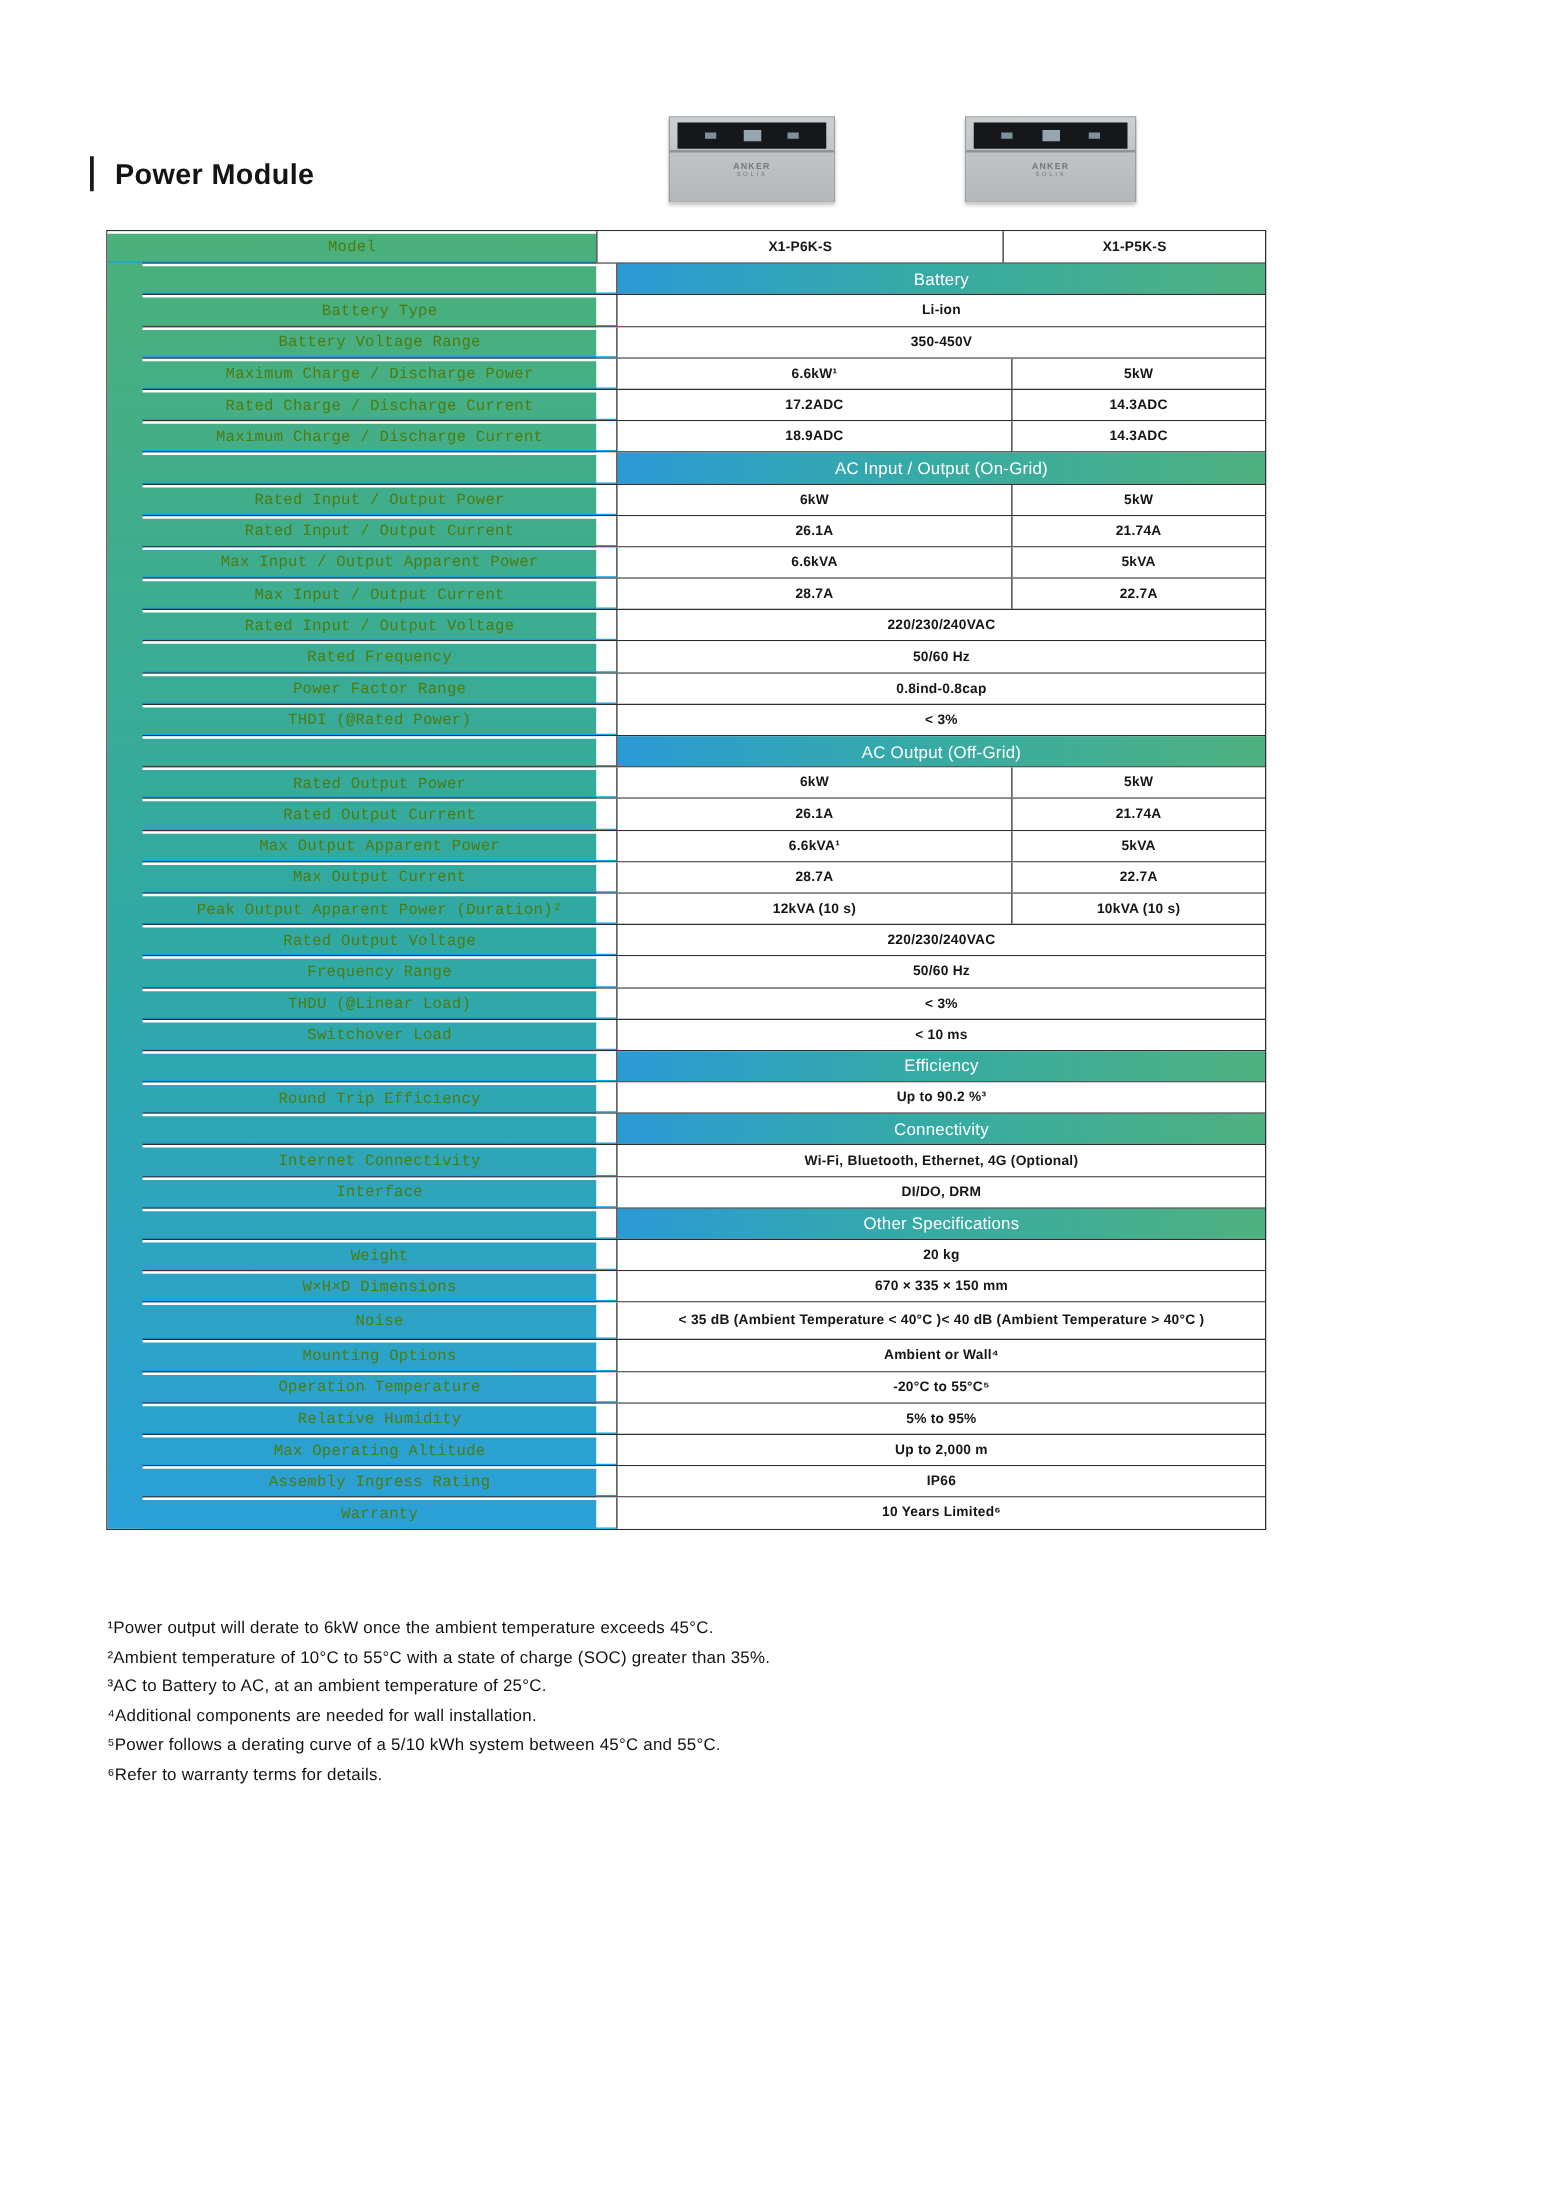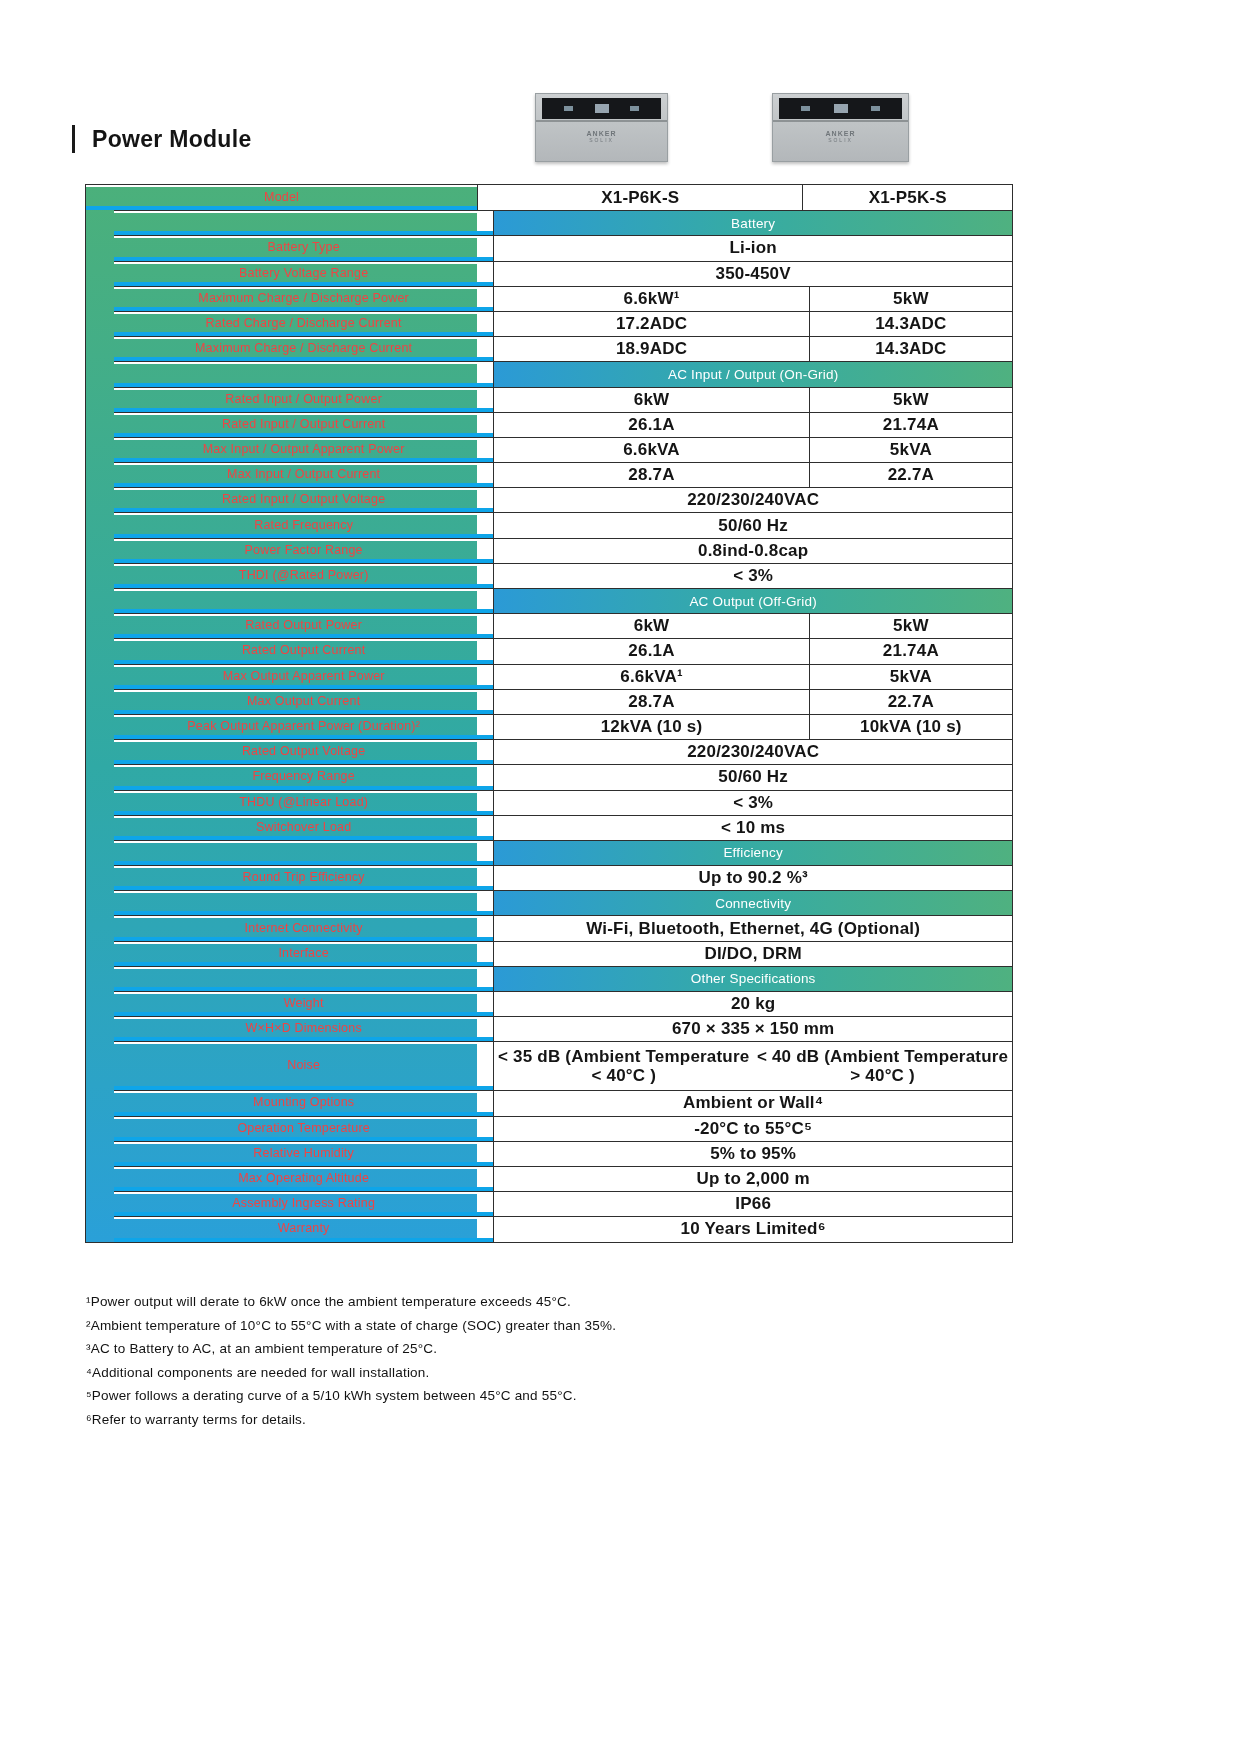--- a/index.html
+++ b/index.html
@@ -26,26 +26,26 @@
   .module .logo .l1{font-size:7px;font-weight:700;letter-spacing:1px;}
   .module .logo .l2{font-size:5px;letter-spacing:2px;}
   
   .spec-table{position:absolute;left:85px;top:184px;width:928px;
     border:1px solid var(--border,#2e2e2e);box-sizing:border-box;}
   .spec-table::before{content:"";position:absolute;left:0;top:0;bottom:0;width:42.24%;
     background:linear-gradient(180deg,var(--label-top,#4bb07b) 0%,var(--label-mid,#30a9a5) 55%,var(--label-bottom,#2aa0d8) 100%);}
   .row{display:flex;align-items:stretch;position:relative;min-height:25.2px;box-sizing:border-box;}
   .row + .row{border-top:1px solid var(--border,#2e2e2e);margin-left:28px;}
   .lcell{width:42.24%;flex:none;box-sizing:border-box;
-    border-top:2px solid #fff;border-bottom:4px solid #0ea5e9;
+    border-top:2px solid #fff;border-bottom:1px solid #0ea5e9;
     display:flex;align-items:center;justify-content:center;text-align:center;
-    color:#ef4444;font-size:12.5px;letter-spacing:.2px;}
+    color:#4d7c0f;font-size:12.5px;letter-spacing:.2px;font-family:Liberation Mono, monospace;}
   .vcell{background:#fff;box-sizing:border-box;border-left:1px solid var(--border,#2e2e2e);
     display:flex;align-items:center;justify-content:center;text-align:center;
-    color:#151515;font-size:17px;font-weight:700;letter-spacing:.2px;}
+    color:#151515;font-size:11px;font-weight:700;letter-spacing:.2px;}
   .v1{width:35.13%;flex:none;}
   .v2{flex:1;}
   .span{flex:1;}
   .multi{flex-direction:row;line-height:19px;padding:5px 0;}
   .band{flex:1;box-sizing:border-box;border-left:1px solid var(--border,#2e2e2e);
     background:linear-gradient(90deg,var(--section-left,#2b9ad6) 0%,var(--section-mid,#36aba4) 48%,var(--section-right,#4fb180) 100%);
     color:#fff;display:flex;align-items:center;justify-content:center;
     font-size:13.5px;letter-spacing:.2px;}
   
   .footnotes{position:absolute;left:86px;top:1290px;width:900px;}

